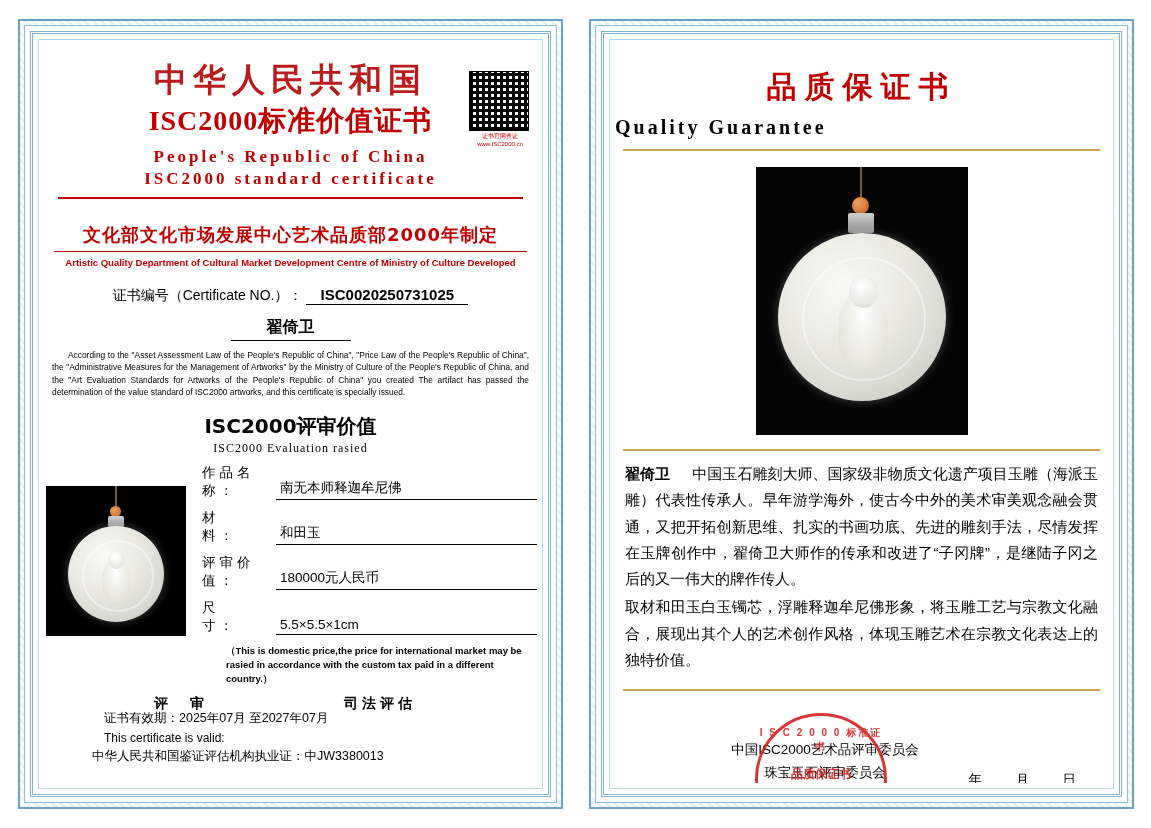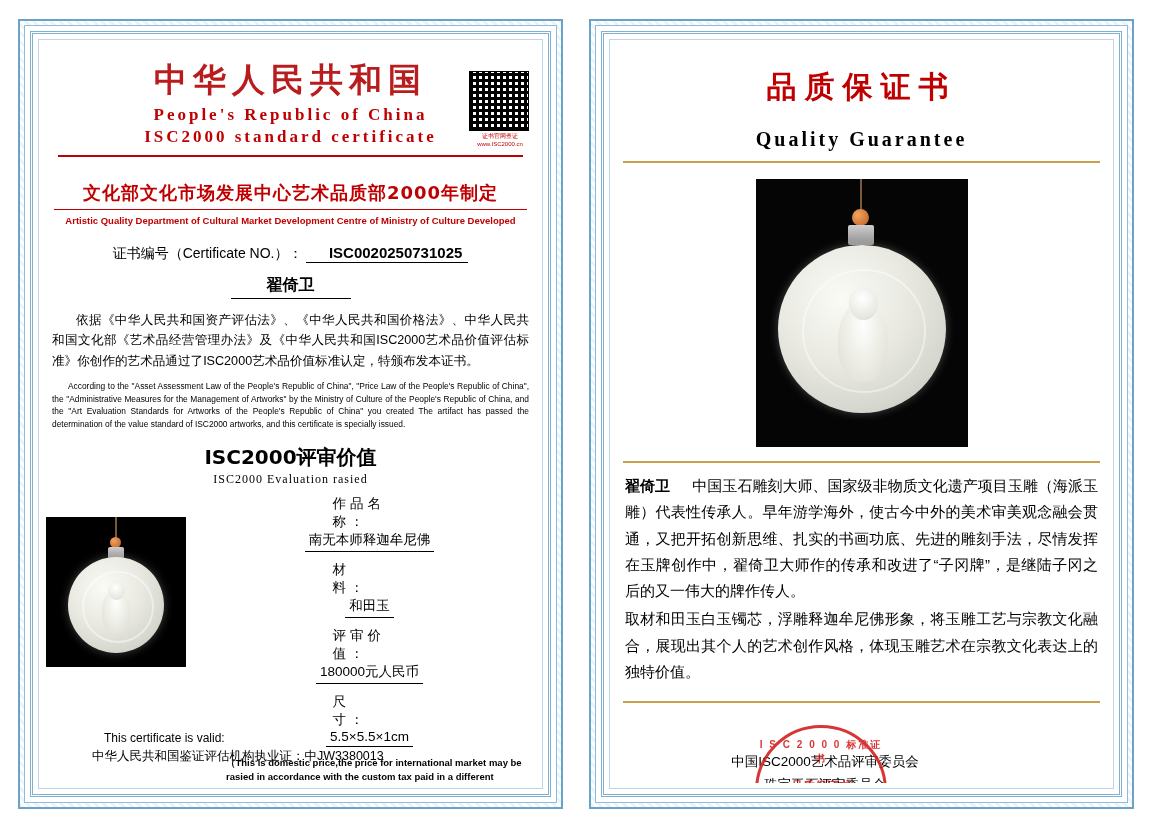--- a/index.html
+++ b/index.html
@@ -103,21 +103,21 @@
   }
   .qr-cap{
     font-size:6px;color:#c00000;text-align:center;margin-top:2px;line-height:1.25;
   }
 
   .certno{
     margin-top:18px;text-align:center;font-size:14px;color:#000;
   }
   .certno .val{
     display:inline-block;min-width:150px;border-bottom:1px solid #000;
-    font-weight:bold;font-size:15px;padding:0 6px 1px 6px;text-align:right;
+    font-weight:bold;font-size:15px;padding:0 6px 1px 6px;text-align:center;
   }
   .author{
     margin:12px auto 0 auto;text-align:center;width:120px;
     font-size:16px;font-weight:bold;border-bottom:1px solid #000;padding-bottom:2px;
   }
   .para-cn{
     margin:11px 8px 0 8px;font-size:12.6px;line-height:1.65;color:#000;text-align:justify;
     text-indent:24px;
   }
   .para-en{
@@ -137,21 +137,21 @@
   .mid{
     display:flex;margin-top:8px;
   }
   .thumb-wrap{width:150px;padding-left:2px;}
   .thumb{
     width:140px;height:150px;background:#000;position:relative;overflow:hidden;
     margin-top:22px;
   }
   .fields{flex:1;padding-left:6px;}
   .field{
-    display:flex;align-items:center;margin-bottom:9px;font-size:13.5px;flex-direction:column;
+    display:flex;align-items:flex-end;margin-bottom:9px;font-size:13.5px;
   }
   .field .lab{
     width:74px;letter-spacing:4px;color:#000;flex:none;
   }
   .field .val{
     flex:1;border-bottom:1px solid #000;padding:0 4px 2px 4px;font-size:13.5px;
   }
   .note-cn{
     font-size:10.5px;margin-top:4px;line-height:1.5;padding-left:4px;
   }
@@ -185,22 +185,22 @@
   .license{
     position:absolute;left:48px;bottom:18px;font-size:12.5px;color:#000;
   }
 
   
   .r-title{
     text-align:center;color:#c00000;font-weight:bold;font-size:30px;
     letter-spacing:8px;margin-top:22px;font-family:"DejaVu Sans", sans-serif;
   }
   .r-sub{
-    text-align:center;color:#000;font-weight:bold;font-size:20px;
-    letter-spacing:3px;margin-top:20px;font-family:"Liberation Serif", serif;
+    color:#000;font-weight:bold;font-size:20px;
+    letter-spacing:3px;margin-top:8px;font-family:"Liberation Serif", serif;
   }
   .r-rule{height:2px;background:#c8a24a;margin:10px 8px 0 8px;}
   .photo{
     width:212px;height:268px;background:#050505;margin:16px auto 0 auto;position:relative;overflow:hidden;
   }
   .r-rule2{height:2px;background:#c8a24a;margin:14px 8px 0 8px;}
   .r-body{
     margin:10px 10px 0 10px;font-size:15px;line-height:1.75;color:#000;text-align:justify;
   }
   .r-rule3{height:2px;background:#c8a24a;margin:16px 8px 0 8px;}
@@ -252,41 +252,41 @@
 
   <div class="cert left">
     <div class="frame-outer"></div>
     <div class="frame-mid"></div>
     <div class="frame-in"></div>
     <div class="frame-in2"></div>
 
     <div class="content">
 
       <div class="l-title1">中华人民共和国</div>
+      <div class="l-title2">ISC2000标准价值证书</div>
       <div class="l-title3">People's Republic of China</div>
       <div class="l-title4">ISC2000 standard certificate</div>
       <div class="redline"></div>
       <div class="l-title5">文化部文化市场发展中心艺术品质部2000年制定</div>
       <div class="redline2"></div>
       <div class="l-title6">Artistic Quality Department of Cultural Market Development Centre of Ministry of Culture Developed</div>
 
       <div class="qr">
         <div class="qr-img"></div>
         <div class="qr-cap">证书官网查证
 www.ISC2000.cn</div>
       </div>
 
       <div class="certno">
         <span>证书编号（Certificate NO.）：</span>
         <span class="val">ISC0020250731025</span>
       </div>
 
       <div class="author">翟倚卫</div>
 
-      <div class="para-cn">依据《中华人民共和国资产评估法》、《中华人民共和国价格法》、中华人民共和国文化部《艺术品经营管理办法》及《中华人民共和国ISC2000艺术品价值评估标准》你创作的艺术品通过了ISC2000艺术品价值标准认定，特颁布发本证书。</div>
       <div class="para-en">According to the "Asset Assessment Law of the People's Republic of China", "Price Law of the People's Republic of China", the "Administrative Measures for the Management of Artworks" by the Ministry of Culture of the People's Republic of China, and the "Art Evaluation Standards for Artworks of the People's Republic of China" you created The artifact has passed the determination of the value standard of ISC2000 artworks, and this certificate is specially issued.</div>
 
       <div class="eval-title">ISC2000评审价值</div>
       <div class="eval-sub">ISC2000 Evaluation rasied</div>
 
       <div class="mid">
         <div class="thumb-wrap">
           <div class="thumb">
             <div class="cord" style="left:69px;top:0;height:26px;"></div>
             <div class="bead" style="left:64px;top:20px;width:11px;height:11px;"></div>
@@ -319,20 +319,21 @@
           <div class="note-en">（This is domestic price,the price for international market may be rasied in accordance with the custom tax paid in a different country.）</div>
         </div>
       </div>
 
       <div class="stamps">
         <div class="stamp-lab a">评　审</div>
         <div class="stamp-lab b">司法评估</div>
 
       </div>
 
+      <div class="validity">证书有效期：2025年07月 至2027年07月</div>
       <div class="valid-en">This certificate is valid:</div>
       <div class="license">中华人民共和国鉴证评估机构执业证：中JW3380013</div>
     </div>
   </div>
 
   <div class="cert right">
     <div class="frame-outer"></div>
     <div class="frame-mid"></div>
     <div class="frame-in"></div>
     <div class="frame-in2"></div>

